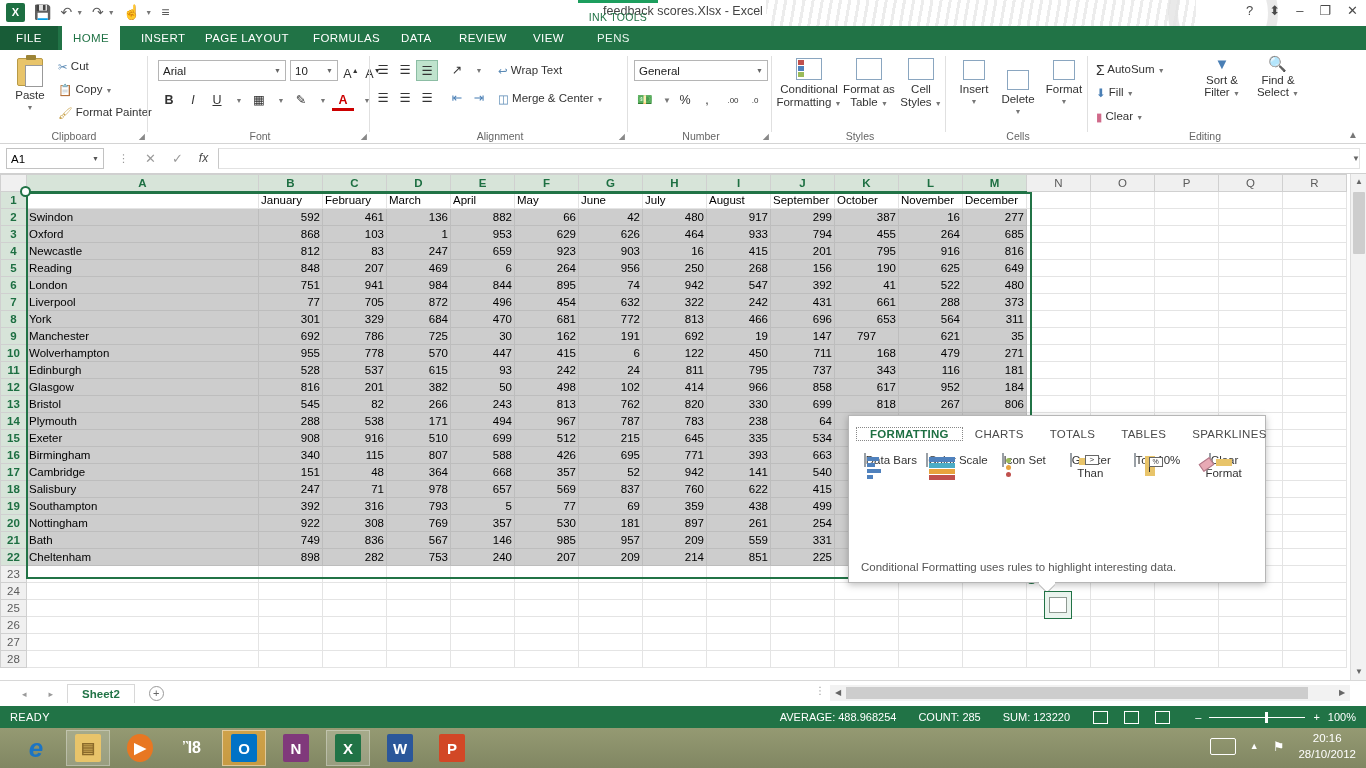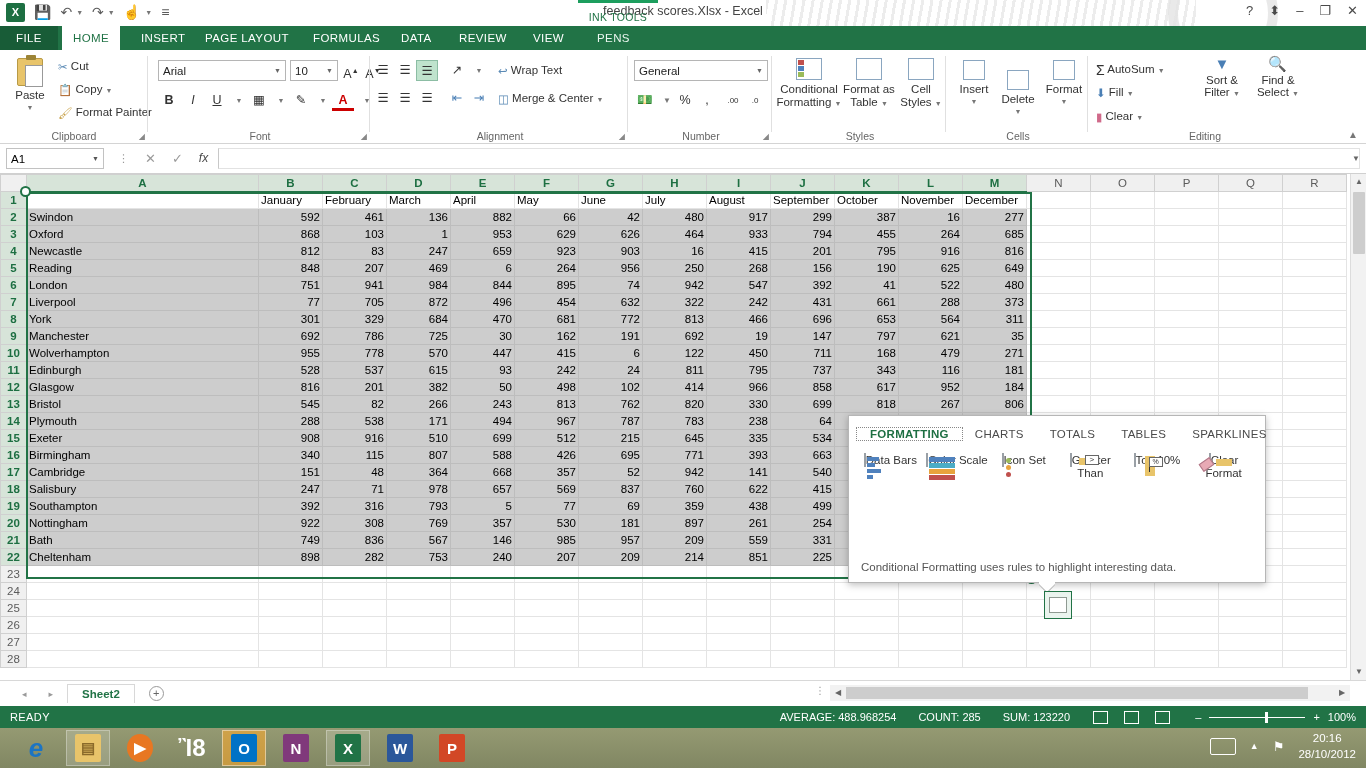--- a/index.html
+++ b/index.html
@@ -915,21 +915,21 @@
             </td>
             <td class="cell sel num" style="width: 64px;">
               <span class="cliptxt">692</span>
             </td>
             <td class="cell sel num" style="width: 64px;">
               <span class="cliptxt">19</span>
             </td>
             <td class="cell sel num" style="width: 64px;">
               <span class="cliptxt">147</span>
             </td>
-            <td class="cell sel num" style="width: 64px;">
+            <td class="cell sel num" style="width: 64px; text-align: center;">
               <span class="cliptxt">797</span>
             </td>
             <td class="cell sel num" style="width: 64px;">
               <span class="cliptxt">621</span>
             </td>
             <td class="cell sel num" style="width: 64px;">
               <span class="cliptxt">35</span>
             </td>
             <td class="cell num" style="width: 64px;">
               <span class="cliptxt"></span>
@@ -2155,21 +2155,21 @@
         <div class="tbapp">
           <span class="oi" style="background: transparent; color: rgb(27, 116, 196); font-size: 26px; font-style: italic;">e</span>
         </div>
         <div class="tbapp open">
           <span class="oi" style="background: rgb(232, 196, 106); color: rgb(138, 106, 42);">▤</span>
         </div>
         <div class="tbapp">
           <span class="oi" style="background: rgb(232, 119, 34); border-radius: 50%;">▶</span>
         </div>
         <div class="tbapp">
-          <span class="oi" style="background: transparent; font-size: 24px;">Ἲ8</span>
+          <span class="oi" style="background: transparent; font-size: 16px;">Ἲ8</span>
         </div>
         <div class="tbapp hot">
           <span class="oi" style="background: rgb(0, 114, 198);">O</span>
         </div>
         <div class="tbapp">
           <span class="oi" style="background: rgb(128, 57, 123);">N</span>
         </div>
         <div class="tbapp open">
           <span class="oi" style="background: rgb(33, 115, 70);">X</span>
         </div>

